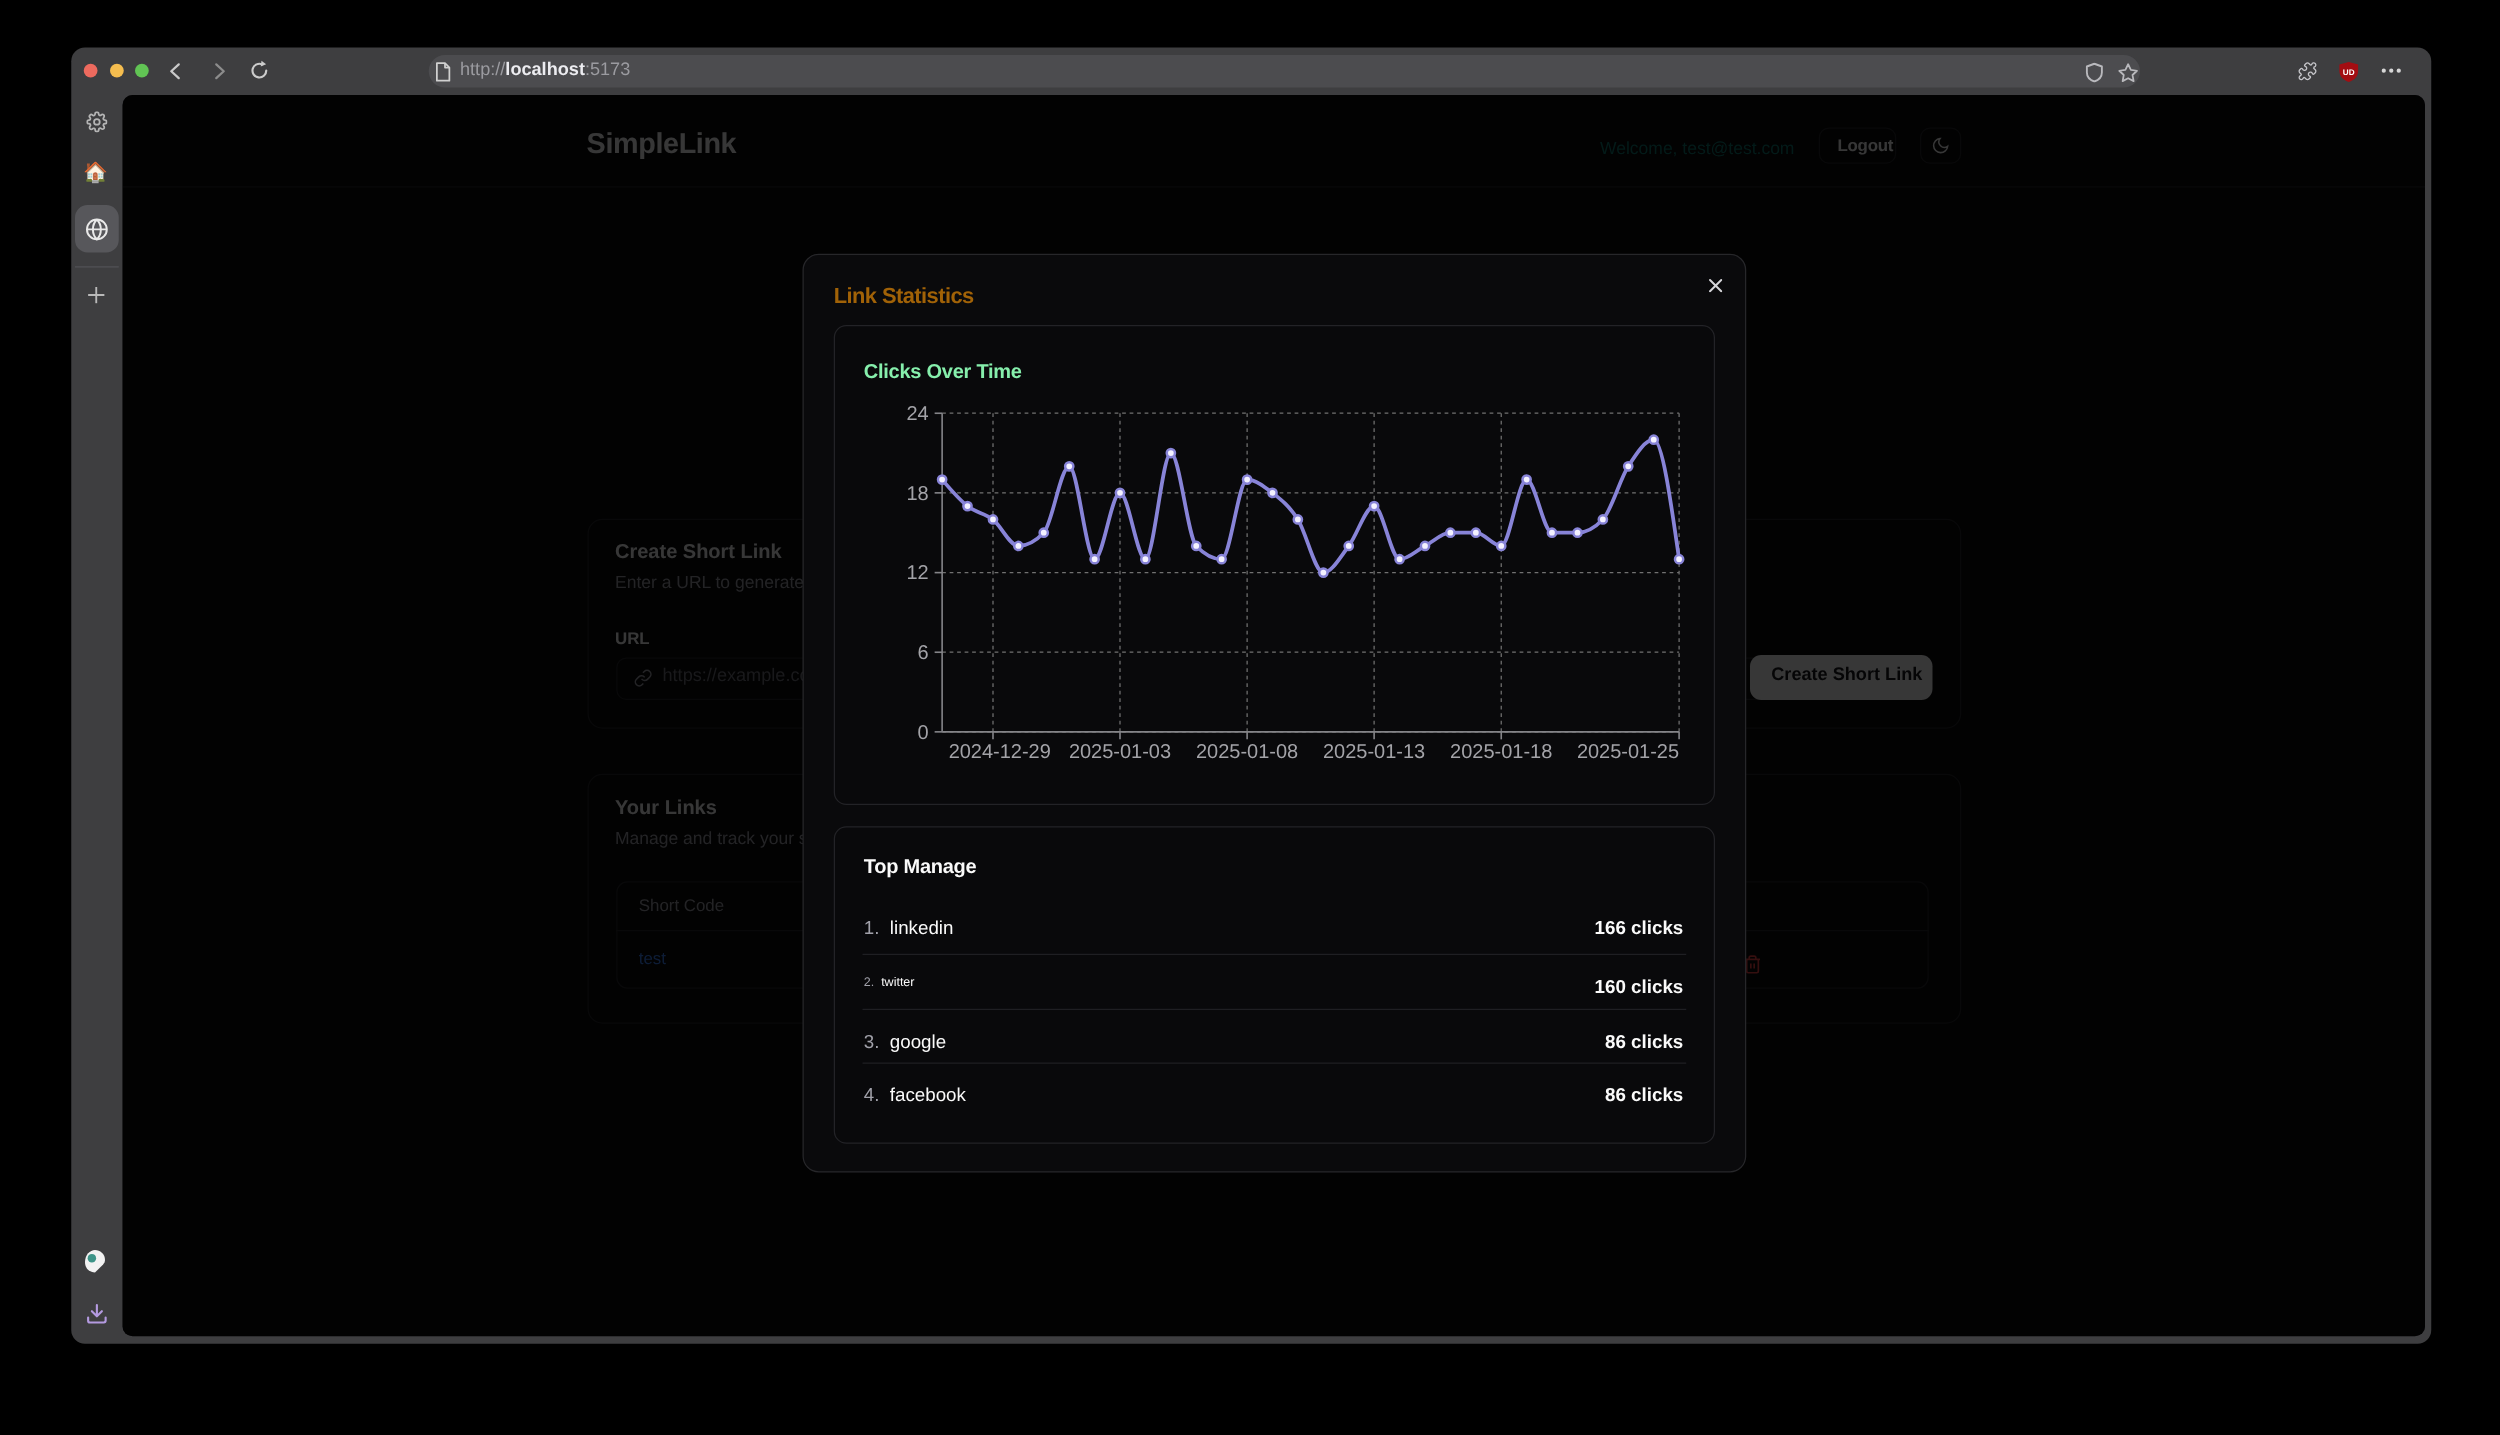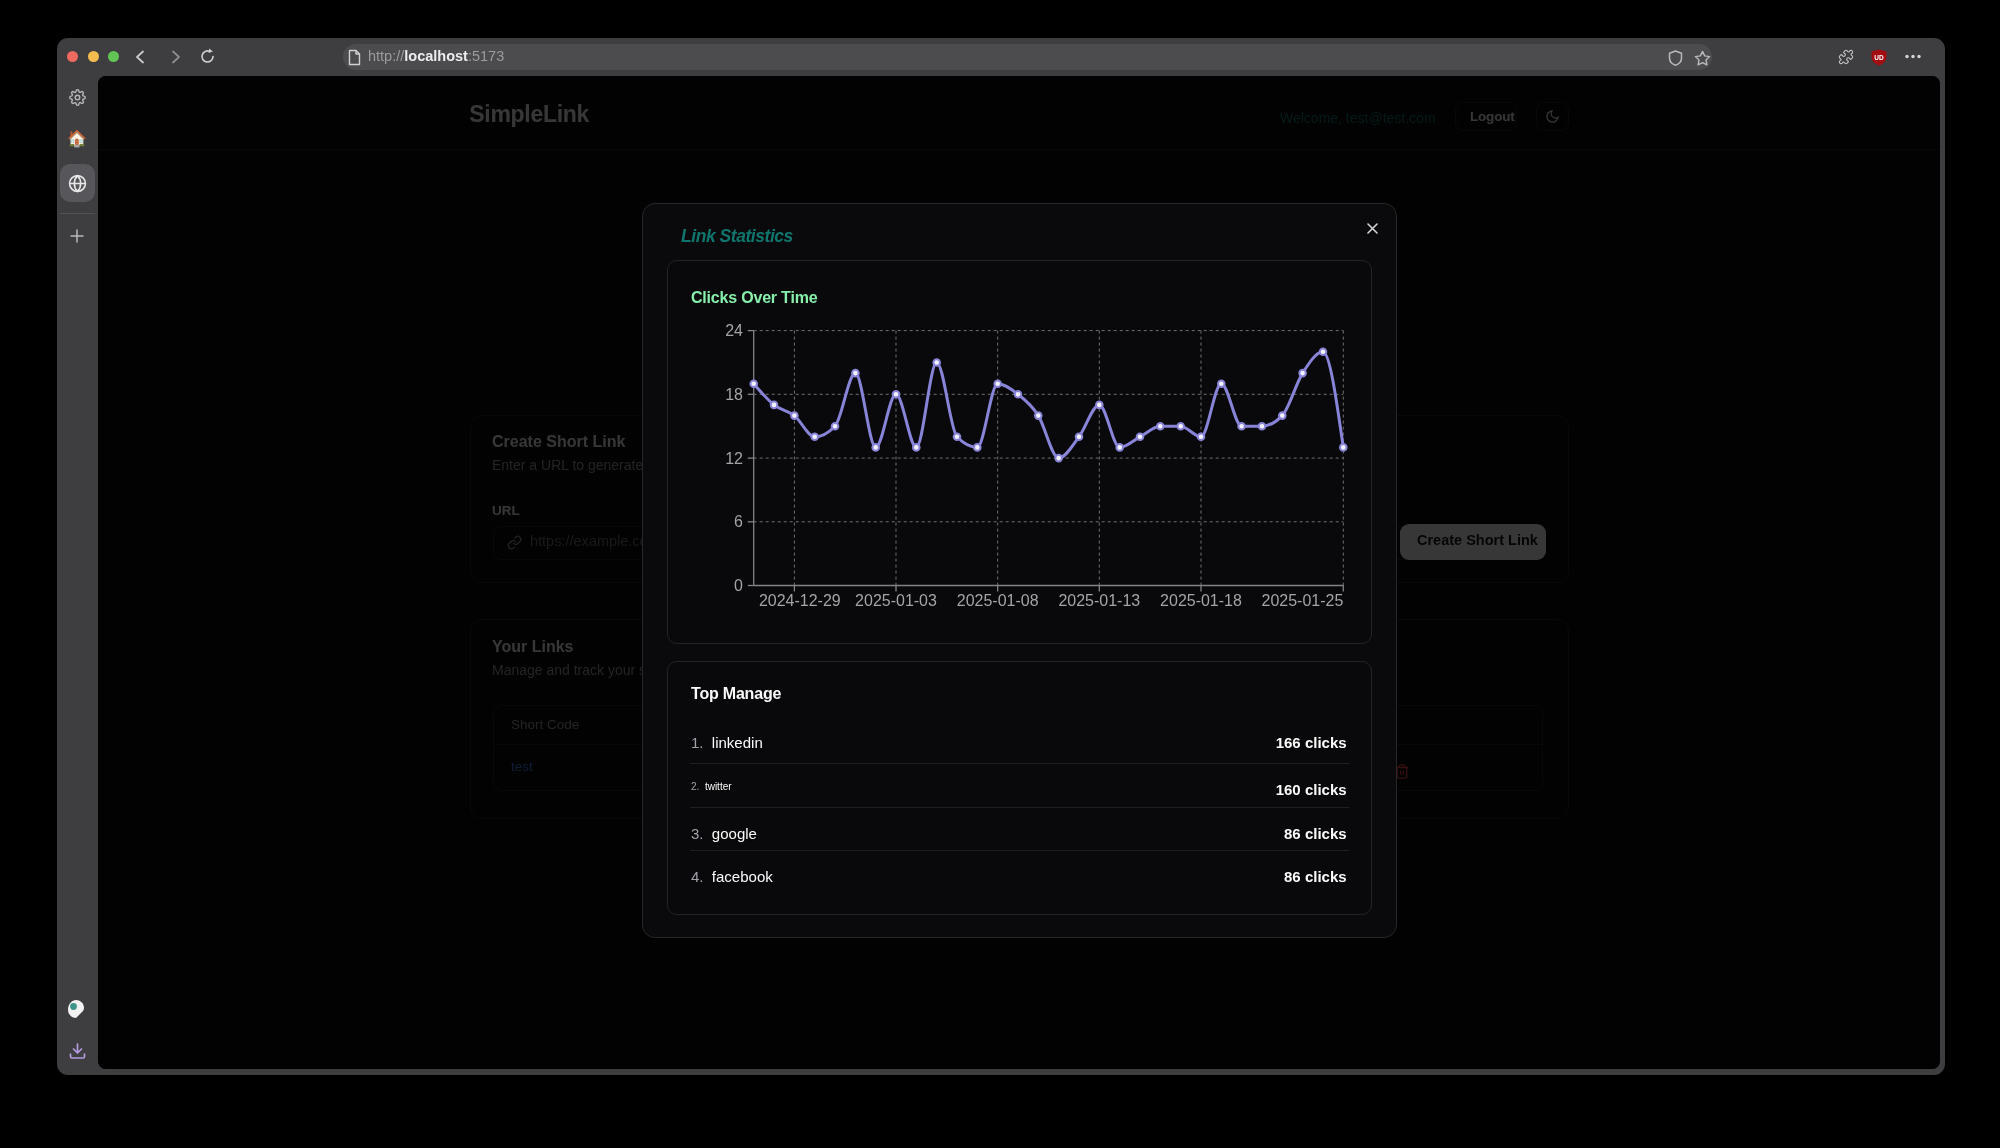--- a/index.html
+++ b/index.html
@@ -134,21 +134,21 @@
       <div class="abs" style="left:395px;top:656px;width:1050px;height:1px;background:#27272a;"></div>
       <div class="abs" style="left:413px;top:630px;font-size:13.5px;color:#a1a1aa;">Short Code</div>
       <div class="abs" style="left:413px;top:672px;font-size:13.5px;color:#3b82f6;">test</div>
       <svg class="abs" style="left:1296px;top:675px;" width="16" height="17" viewBox="0 0 24 24" fill="none" stroke="#ef4444" stroke-width="2">
         <path d="M3 6h18 M8 6V4a2 2 0 0 1 2-2h4a2 2 0 0 1 2 2v2 M19 6v14a2 2 0 0 1-2 2H7a2 2 0 0 1-2-2V6 M10 11v6 M14 11v6"></path>
       </svg>
     </div>
     <div id="overlay" class="abs"></div>
 
     <div id="modal" class="abs">
-      <div class="abs" style="left:38px;top:24px;font-size:17.5px;font-weight:bold;color:#0f766e;letter-spacing:-0.45px;font-style:italic;">Link Statistics</div>
+      <div class="abs" style="left:24px;top:24px;font-size:17.5px;font-weight:bold;color:#a16207;letter-spacing:-0.45px;">Link Statistics</div>
       <svg class="abs" style="left:724.4px;top:18.4px;" width="11" height="11" viewBox="0 0 11 11">
         <path d="M1 1 L10 10 M10 1 L1 10" stroke="#d4d4d8" stroke-width="1.6" stroke-linecap="round"></path>
       </svg>
 
       <div class="mcard" style="top:55.7px;height:384.2px;"></div>
       <div class="abs" style="left:48px;top:86px;font-size:16px;font-weight:bold;color:#86efac;letter-spacing:-0.2px;">Clicks Over Time</div>
 
       <svg class="abs" style="left:24.3px;top:55.7px;" width="705.2" height="384.2" viewBox="0 0 705.2 384.2" overflow="visible" font-family="Liberation Sans">
 
         <g stroke="#717171" stroke-dasharray="3 3" stroke-width="1" fill="none">

